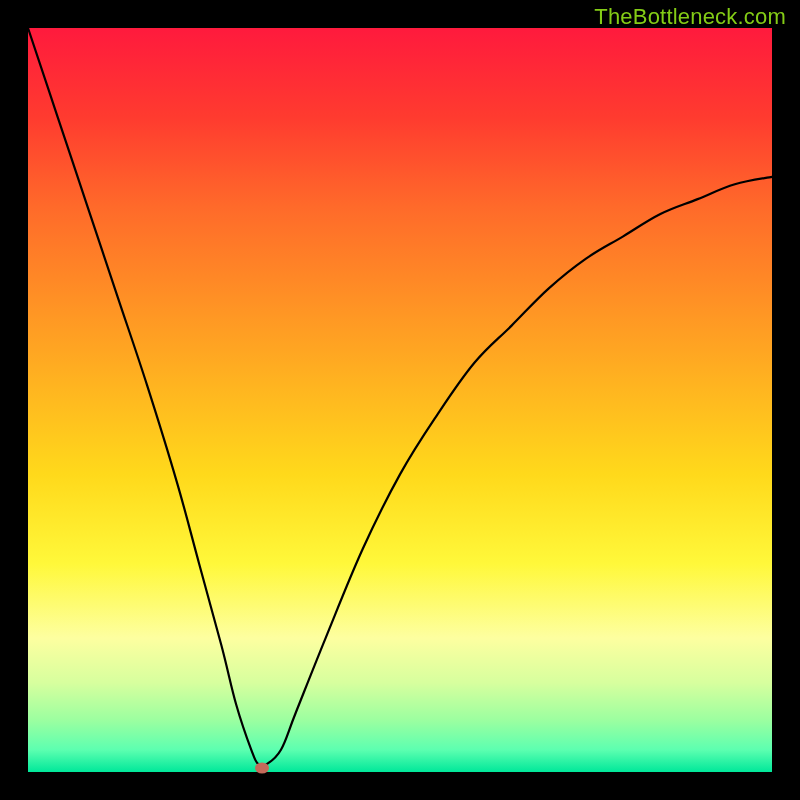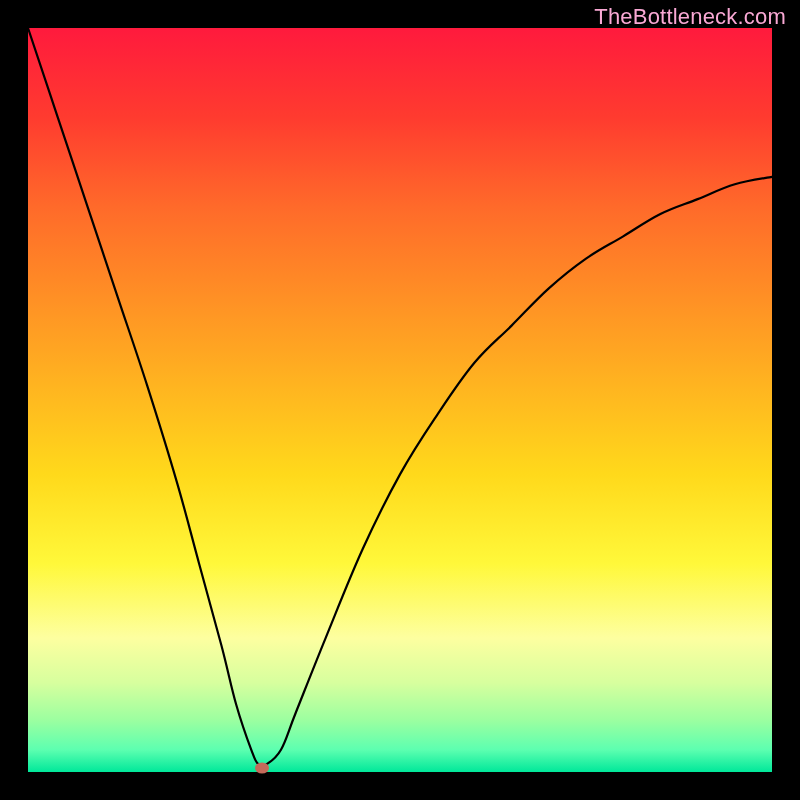--- a/index.html
+++ b/index.html
@@ -30,21 +30,21 @@
       #5dffb0 97%,
       #00e89a 100%
     );
   }
   .watermark {
     position: absolute;
     top: 4px;
     right: 14px;
     font-family: Arial, Helvetica, sans-serif;
     font-size: 22px;
-    color: #f9a8d4;
+    color: #84cc16;
     letter-spacing: 0.2px;
     user-select: none;
   }
   svg.curve {
     position: absolute;
     left: 0; top: 0;
     width: 744px;
     height: 744px;
     overflow: visible;
   }

